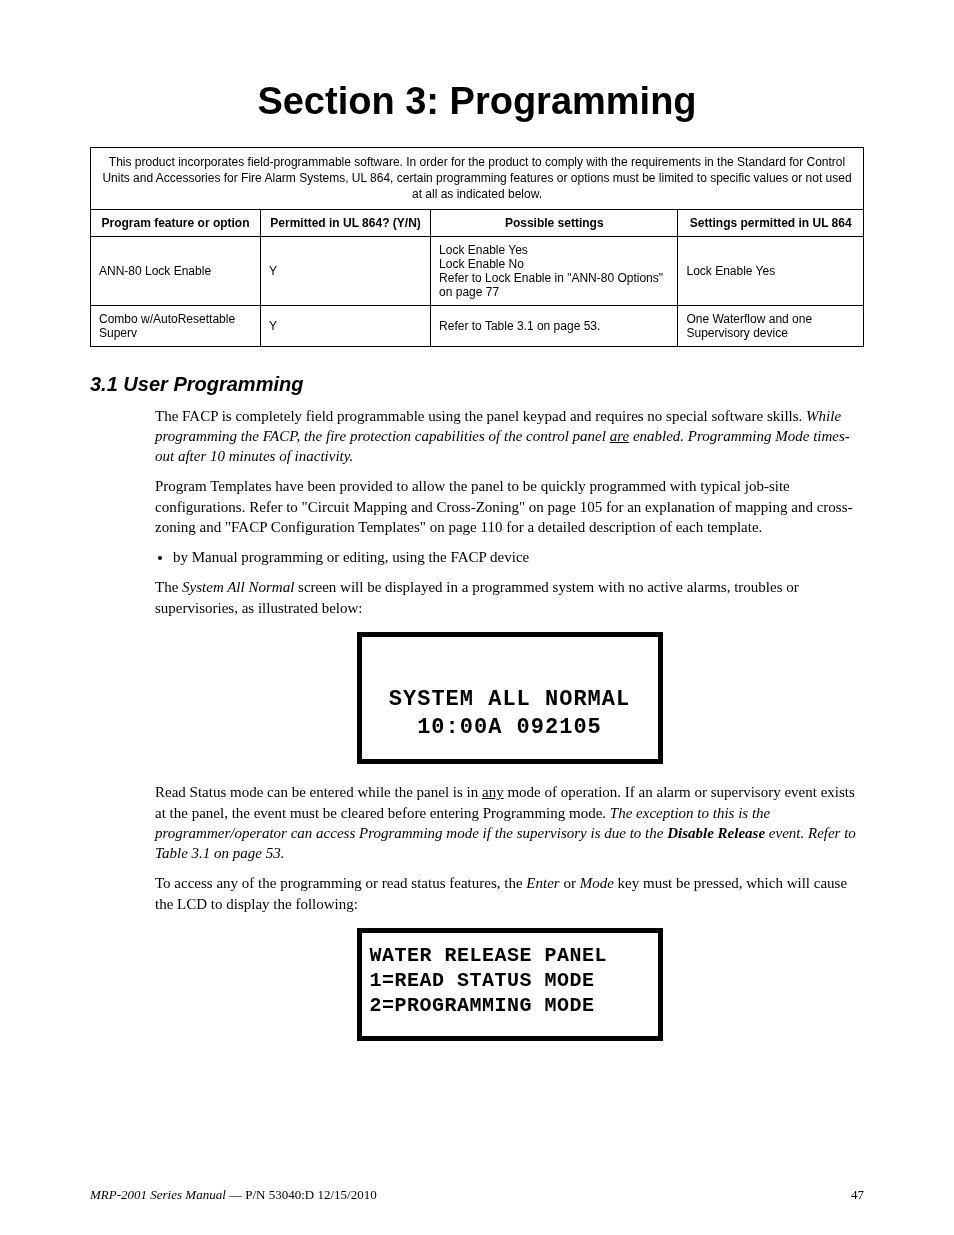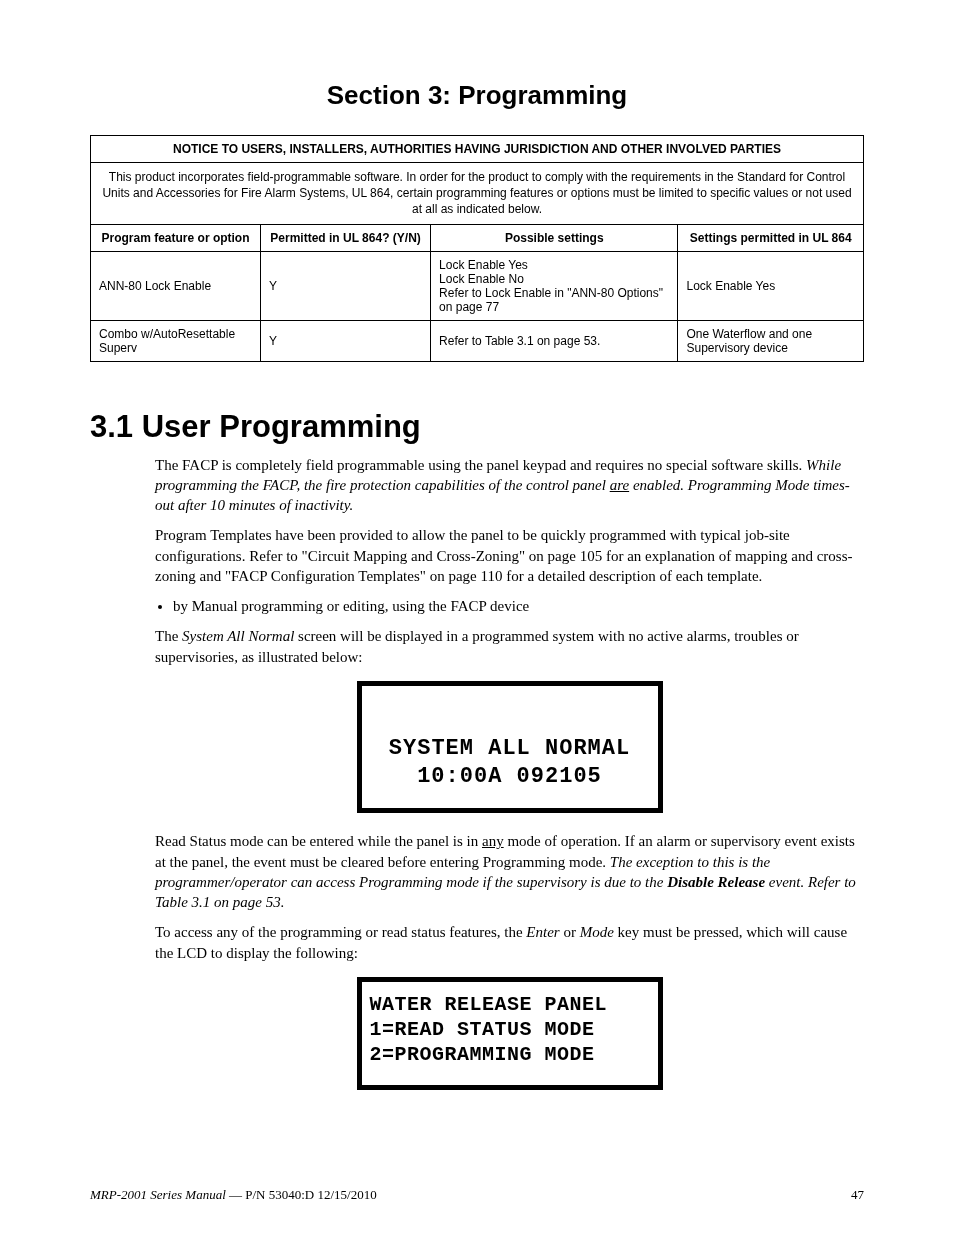--- a/index.html
+++ b/index.html
@@ -12,21 +12,21 @@
   .page {
     width: 954px;
     height: 1235px;
     box-sizing: border-box;
     padding: 70px 90px 40px 90px;
     position: relative;
   }
   h1.section-title {
     font-family: Arial, Helvetica, sans-serif;
     font-weight: bold;
-    font-size: 26px;
+    font-size: 38px;
     text-align: center;
     margin: 10px 0 24px 0;
   }
   table.notice {
     border-collapse: collapse;
     width: 100%;
     font-family: Arial, Helvetica, sans-serif;
     font-size: 12px;
   }
   table.notice th, table.notice td {
@@ -47,22 +47,23 @@
   table.notice .hdr {
     font-weight: bold;
     text-align: center;
   }
   table.notice .cell {
     text-align: left;
   }
   h2.subsection {
     font-family: Arial, Helvetica, sans-serif;
     font-weight: bold;
-    font-size: 31px;
-    margin: 47px 0 10px 0;
+    font-size: 20px;
+    margin: 26px 0 10px 0;
+    font-style: italic;
   }
   .body {
     margin-left: 65px;
     font-size: 15px;
     line-height: 1.35;
   }
   .body p {
     margin: 6px 0 10px 0;
   }
   .body .u {
@@ -130,23 +131,20 @@
 </style>
 </head>
 <body>
 
 <div class="page">
 
   <h1 class="section-title">Section 3: Programming</h1>
 
   <table class="notice">
     <tbody>
-        <tr>
-      <th class="caption" colspan="4">NOTICE TO USERS, INSTALLERS, AUTHORITIES HAVING JURISDICTION AND OTHER INVOLVED PARTIES</th>
-    </tr>
     <tr>
       <td class="intro" colspan="4">This product incorporates field-programmable software.  In order for the product to comply with the requirements in the Standard for Control Units and Accessories for Fire Alarm Systems, UL 864, certain programming features or options must be limited to specific values or not used at all as indicated below.</td>
     </tr>
     <tr>
       <th class="hdr" style="width:22%">Program feature or option</th>
       <th class="hdr" style="width:22%">Permitted in UL 864? (Y/N)</th>
       <th class="hdr" style="width:32%">Possible settings</th>
       <th class="hdr" style="width:24%">Settings permitted in UL 864</th>
     </tr>
     <tr>

